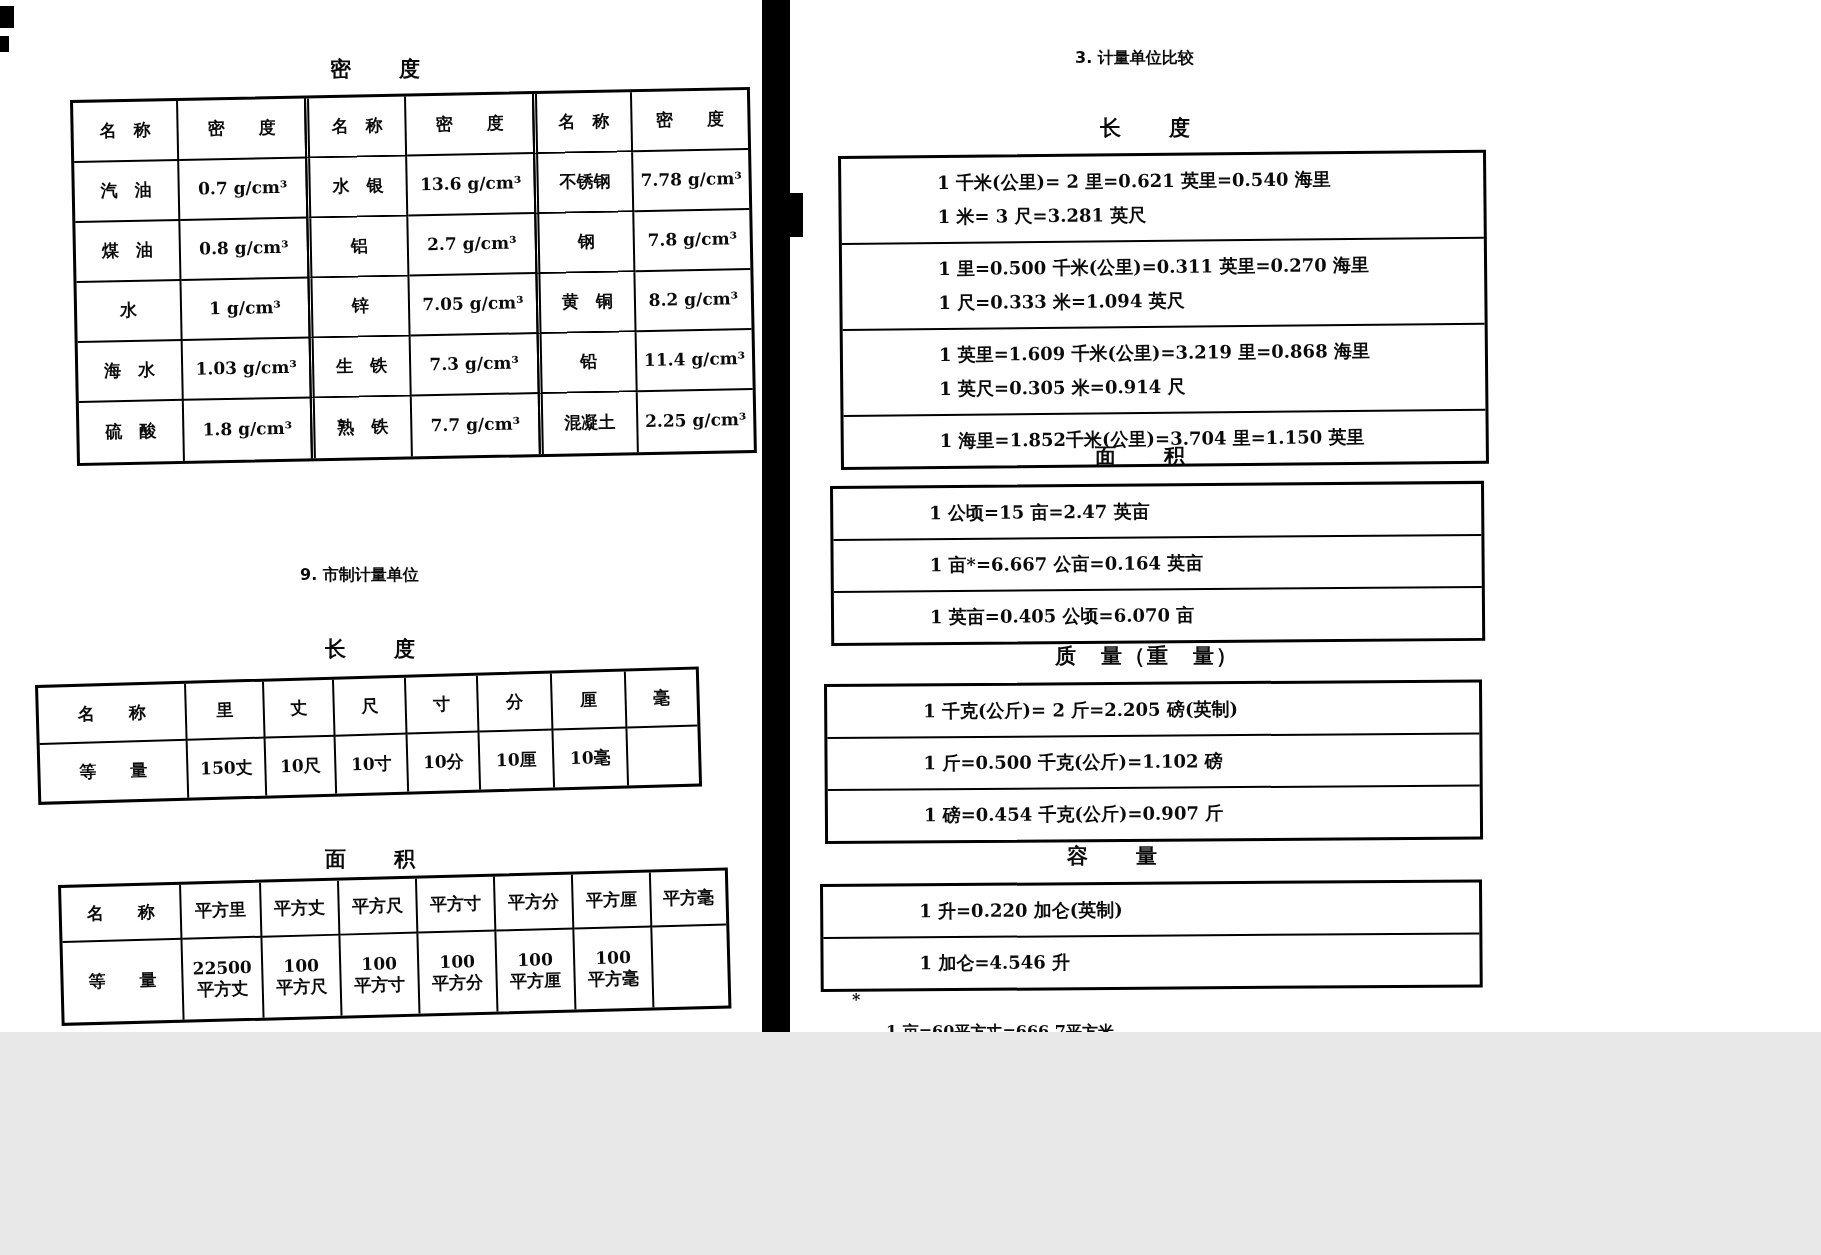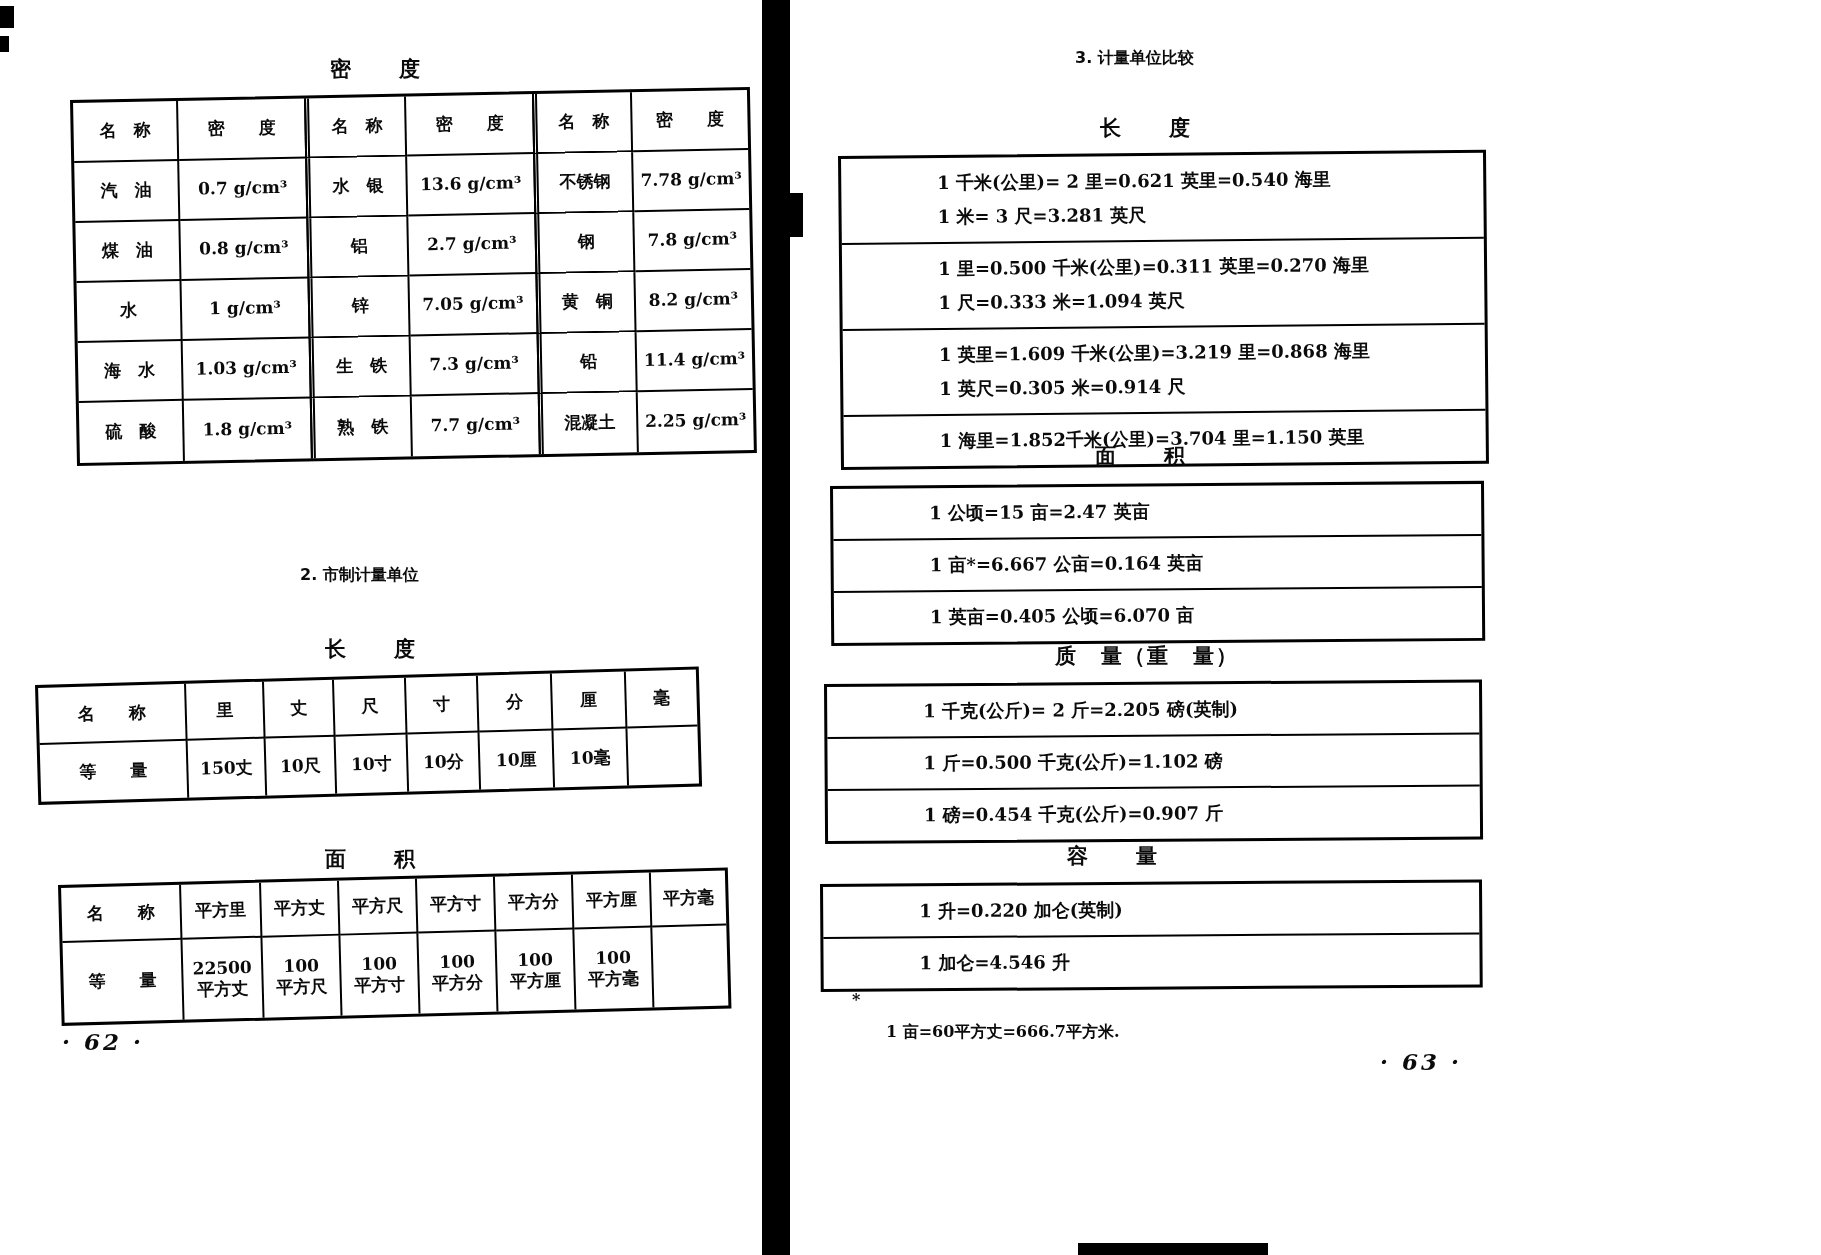--- a/index.html
+++ b/index.html
@@ -1,17 +1,17 @@
 <!DOCTYPE html>
 <html><head>
 <meta charset="utf-8">
 <style>
   html,body { margin:0; padding:0; background:#e8e8e8; }
   #scan {
-    position:relative; width:1821px; height:1255px;
+    position:relative; width:1821px; height:1032px;
     background:#ffffff; overflow:hidden;
     font-family:"DejaVu Sans", sans-serif;
     color:#0b0b0b;
   }
   .title {
     position:absolute; font-weight:bold; font-size:21px; letter-spacing:2px;
     white-space:nowrap; transform-origin:left top;
   }
   .subtitle {
     position:absolute; font-weight:bold; font-size:16px; white-space:nowrap;
@@ -103,21 +103,21 @@
     <div class="cell val last">11.4 g/cm³</div>
 
     <div class="cell bottom">硫　酸</div>
     <div class="cell val bottom">1.8 g/cm³</div>
     <div class="cell sep bottom">熟　铁</div>
     <div class="cell val bottom">7.7 g/cm³</div>
     <div class="cell sep bottom">混凝土</div>
     <div class="cell val last bottom">2.25 g/cm³</div>
   </div>
 
-  <div class="subtitle" style="left:300px;top:565px;">2.  市制计量单位</div>
+  <div class="subtitle" style="left:300px;top:565px;">9.  市制计量单位</div>
 
   <div class="title" style="left:325px;top:635px;">长　　度</div>
 
   <div class="tbl" style="left:35px;top:685px;grid-template-columns:148px 78px 70px 72px 72px 74px 74px 70px;grid-auto-rows:57px;transform:rotate(-1.6deg);">
     <div class="cell">名　　称</div>
     <div class="cell">里</div>
     <div class="cell">丈</div>
     <div class="cell">尺</div>
     <div class="cell">寸</div>
     <div class="cell">分</div>

